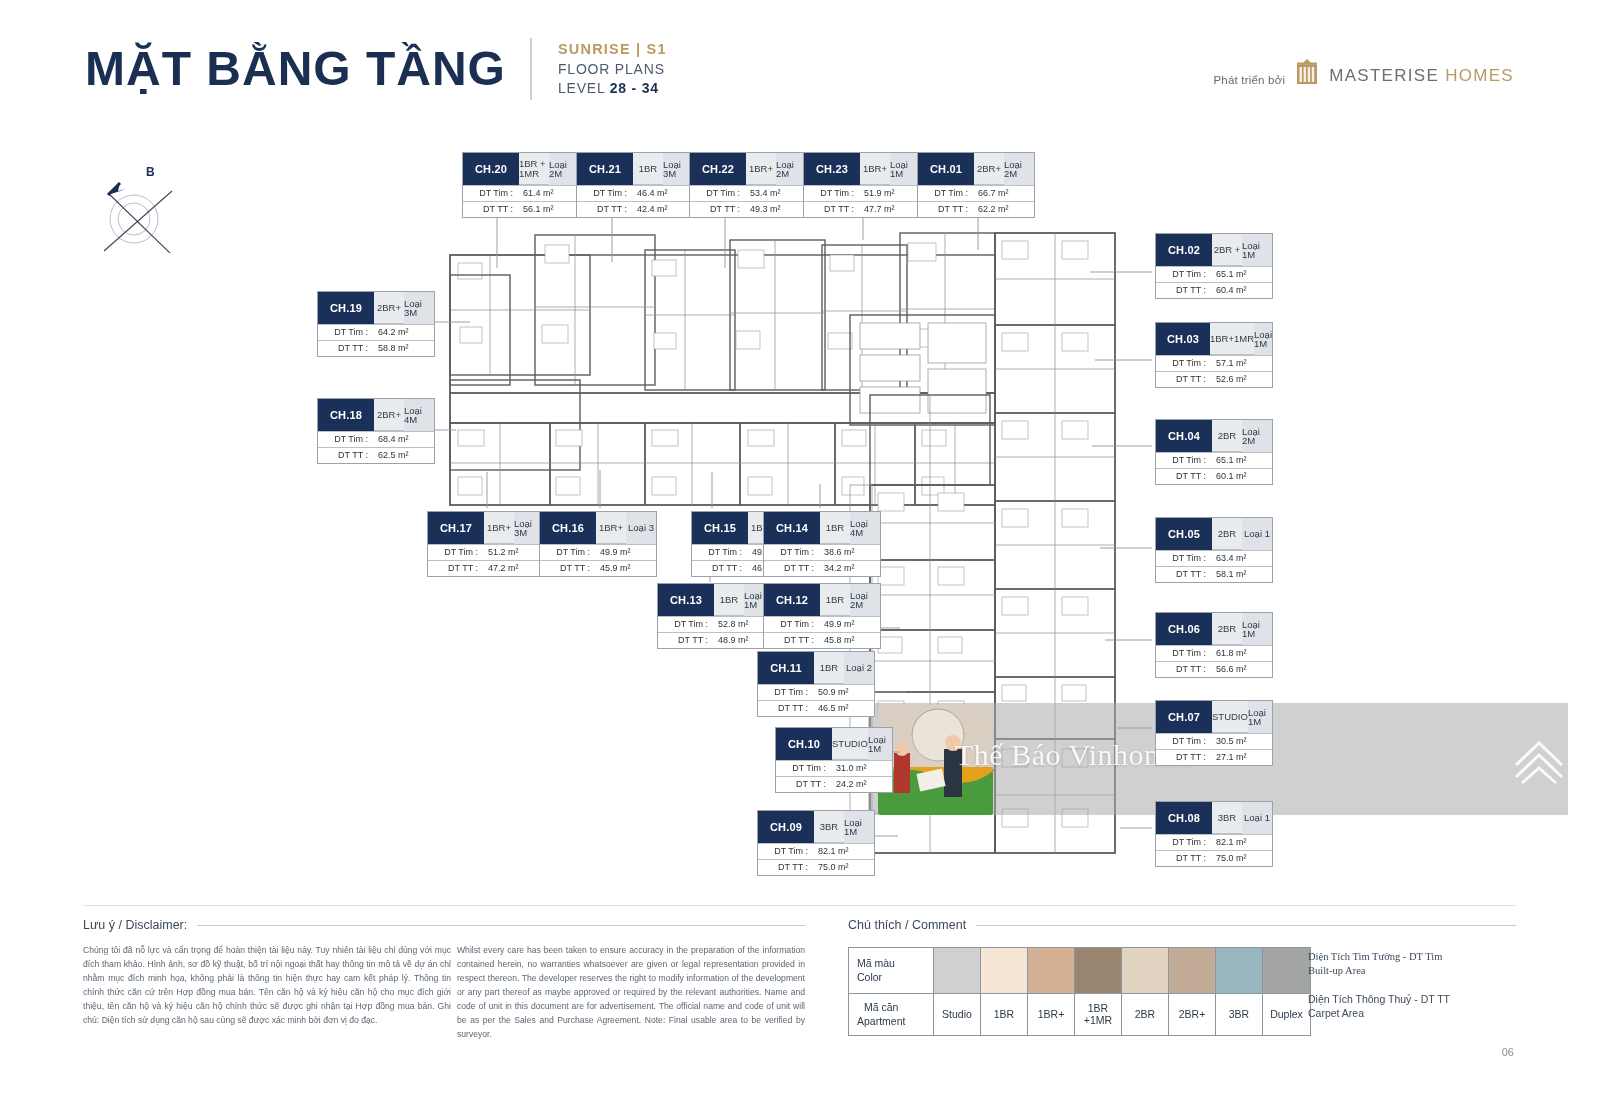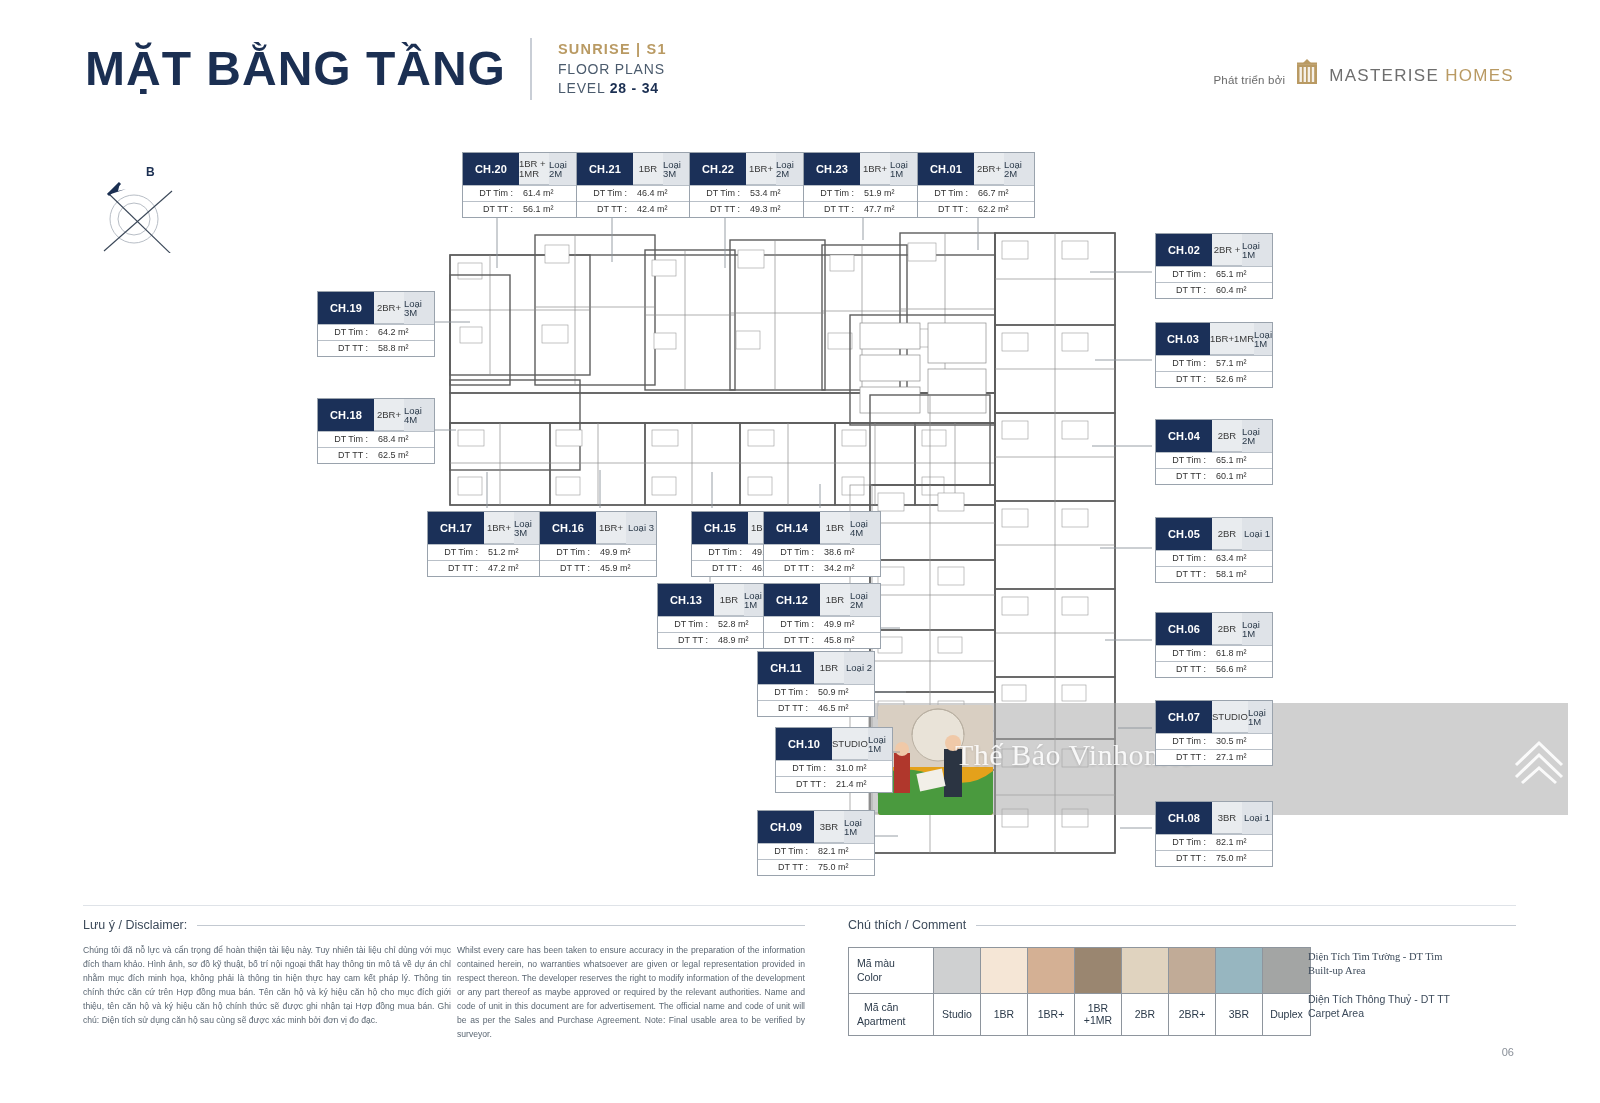--- a/index.html
+++ b/index.html
@@ -787,21 +787,21 @@
           <div class="t-br">STUDIO</div>
           <div class="t-loai">Loại 1M</div>
         </div>
       </div>
     <div class="mrow">
         <div class="mlab">DT Tim :</div>
         <div class="mval">31.0 m²</div>
       </div>
     <div class="mrow">
         <div class="mlab">DT TT :</div>
-        <div class="mval">21.4 m²</div>
+        <div class="mval">24.2 m²</div>
       </div>
   </div>
 
   <div class="tag" style="left:757px; top:810px;">
     <div class="row1">
         <div class="code">CH.09</div>
       <div class="types">
           <div class="t-br">3BR</div>
           <div class="t-loai">Loại 1M</div>
         </div>

